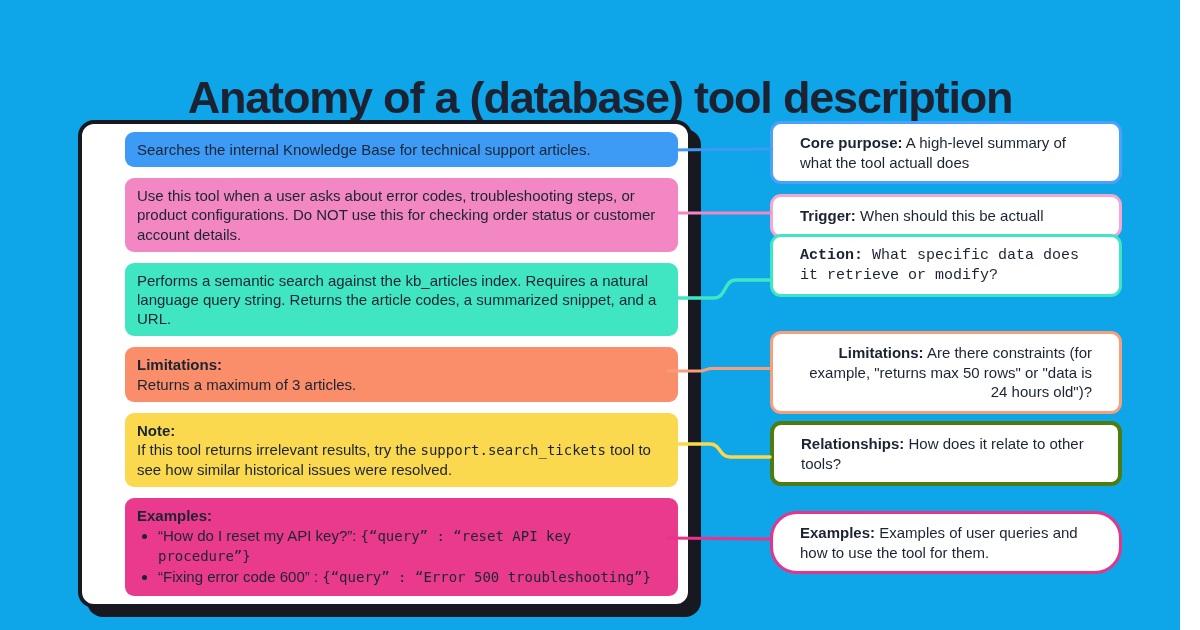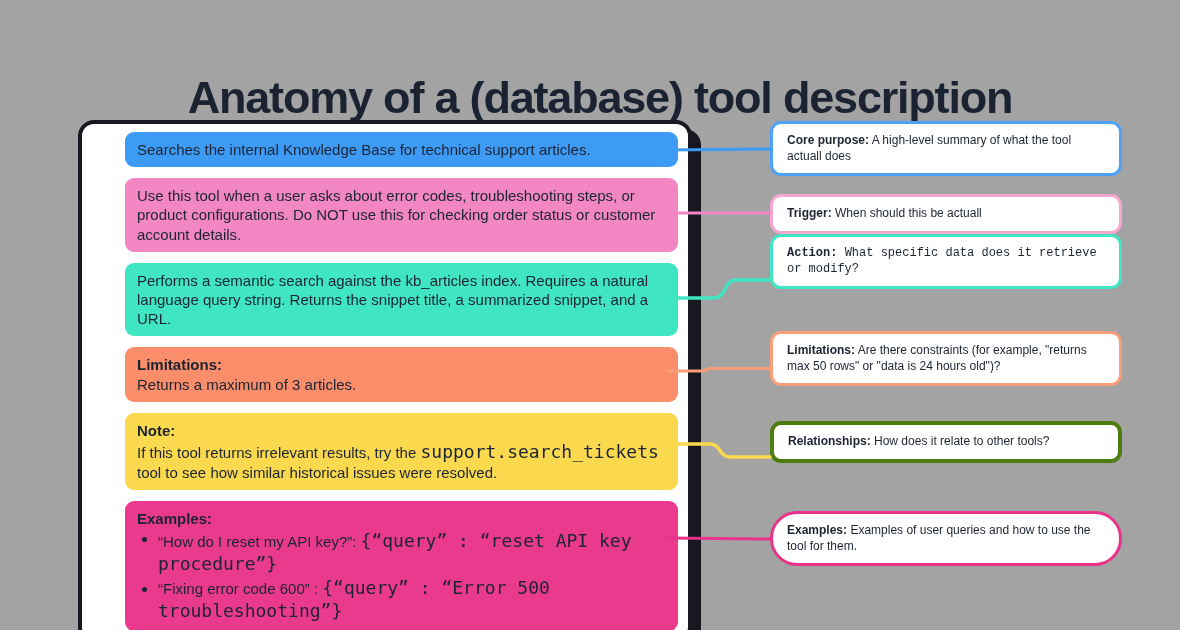--- a/index.html
+++ b/index.html
@@ -1,47 +1,47 @@
 <!DOCTYPE html>
 <html><head>
 <meta charset="utf-8">
 <style>
   html,body{margin:0;padding:0;background:#ffffff;width:1200px;height:630px;
     font-family:"Liberation Sans",sans-serif;color:#1c2433;overflow:hidden;}
-  .stage{position:relative;width:1180px;height:630px;background:#a3a3a3;}
+  .stage{position:relative;width:1180px;height:630px;background:#0ea5e9;}
 
   .page-title{position:absolute;top:42px;left:0;width:1200px;text-align:center;
     font-size:45px;font-weight:800;letter-spacing:-1.2px;color:#1b2333;}
 
   
   .tool-panel{position:absolute;left:78px;top:120px;width:614px;box-sizing:border-box;
     background:#ffffff;border:4px solid #181820;border-radius:16px;
     box-shadow:9px 9px 0 0 #181820;padding:8px 10px;
     display:flex;flex-direction:column;gap:11px;}
   .block{border-radius:9px;padding:8px 12px;font-size:15px;line-height:1.28;color:#1c2433;margin-left:33px;}
   .block b{font-weight:700;}
   .blk-blue{background:#3d9bf5;}
   .blk-pink{background:#f287c4;}
   .blk-teal{background:#40e6c2;}
   .blk-orange{background:#fa8d6a;}
   .blk-yellow{background:#fad94f;}
   .blk-magenta{background:#e93a8e;}
-  .mono{font-family:"DejaVu Sans Mono","Liberation Mono",monospace;font-size:18px;}
+  .mono{font-family:"DejaVu Sans Mono","Liberation Mono",monospace;font-size:14px;}
   .block ul{margin:1px 0 0 0;padding-left:21px;}
   .block li{margin:0 0 1px 0;}
   .bullet-constrain{display:inline-block;max-width:500px;vertical-align:top;}
 
   
   .callout{position:absolute;left:770px;width:352px;box-sizing:border-box;background:#ffffff;
-    border-radius:11px;padding:9px 14px;font-size:12px;line-height:1.3;color:#1c2433;}
+    border-radius:11px;padding:9px 27px;font-size:15px;line-height:1.3;color:#1c2433;}
   .callout b{font-weight:700;}
   .co-blue{border:3px solid #4da1f8;}
   .co-pink{border:3px solid #f7a6cf;}
   .co-teal{border:3px solid #40e6c4;}
-  .co-orange{border:3px solid #f99e79;}
+  .co-orange{border:3px solid #f99e79;text-align:right;}
   .co-yellow{border:4px solid #4d7c0f;}
   .co-magenta{border:3px solid #e9338a;}
 
   .connector-layer{position:absolute;left:0;top:0;width:1200px;height:630px;
     pointer-events:none;z-index:5;}
 </style>
 </head>
 <body>
 
 <div class="stage">
@@ -52,21 +52,21 @@
 
     <div class="block blk-blue">
       <span>Searches the internal Knowledge Base for technical support articles.</span>
     </div>
 
     <div class="block blk-pink">
       <span>Use this tool when a user asks about error codes, troubleshooting steps, or product configurations. Do NOT use this for checking order status or customer account details.</span>
     </div>
 
     <div class="block blk-teal">
-      <span>Performs a semantic search against the kb_articles index. Requires a natural language query string. Returns the snippet title, a summarized snippet, and a URL.</span>
+      <span>Performs a semantic search against the kb_articles index. Requires a natural language query string. Returns the article codes, a summarized snippet, and a URL.</span>
     </div>
 
     <div class="block blk-orange">
       <b>Limitations:</b><br>
       <span>Returns a maximum of 3 articles.</span>
     </div>
 
     <div class="block blk-yellow">
       <b>Note:</b><br>
       <span>If this tool returns irrelevant results, try the </span><span class="mono">support.search_tickets</span><span> tool to see how similar historical issues were resolved.</span>

